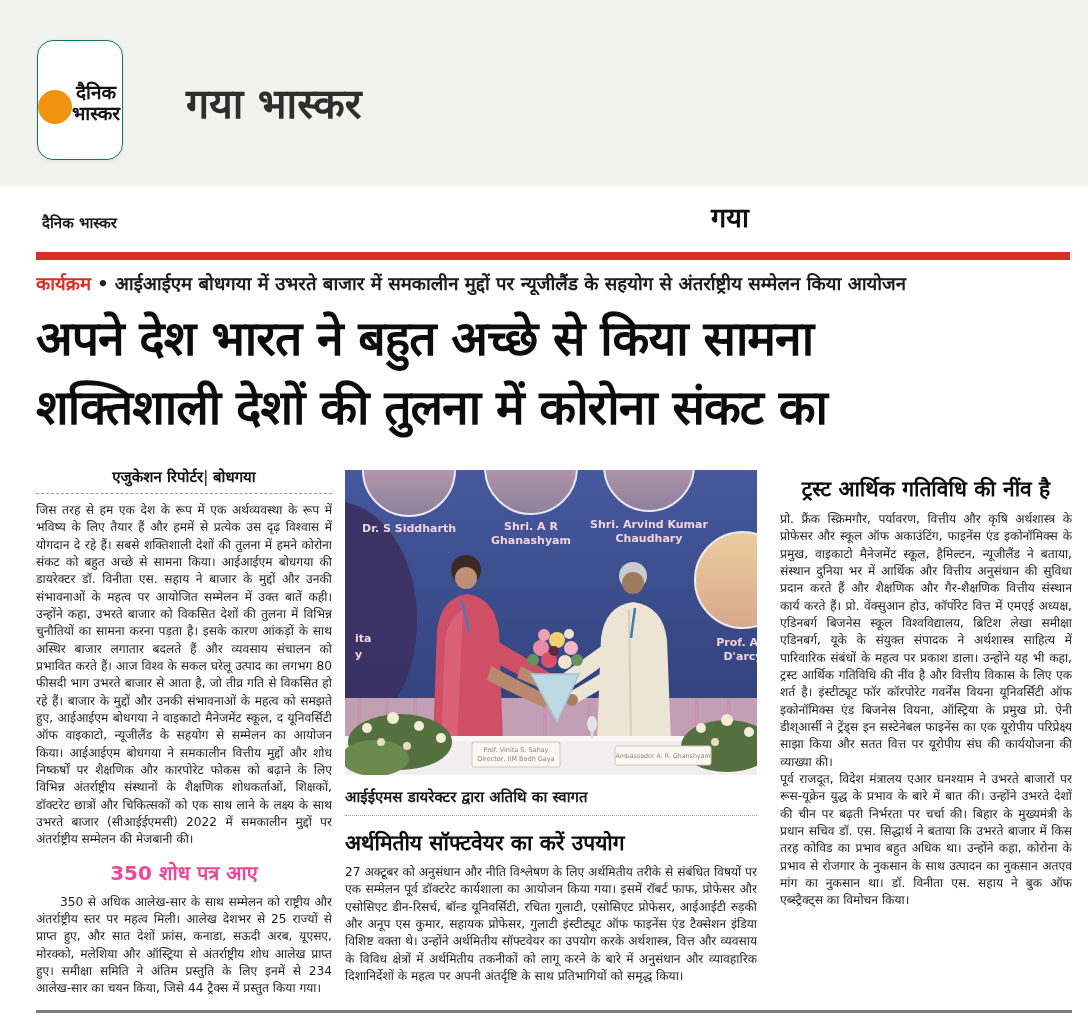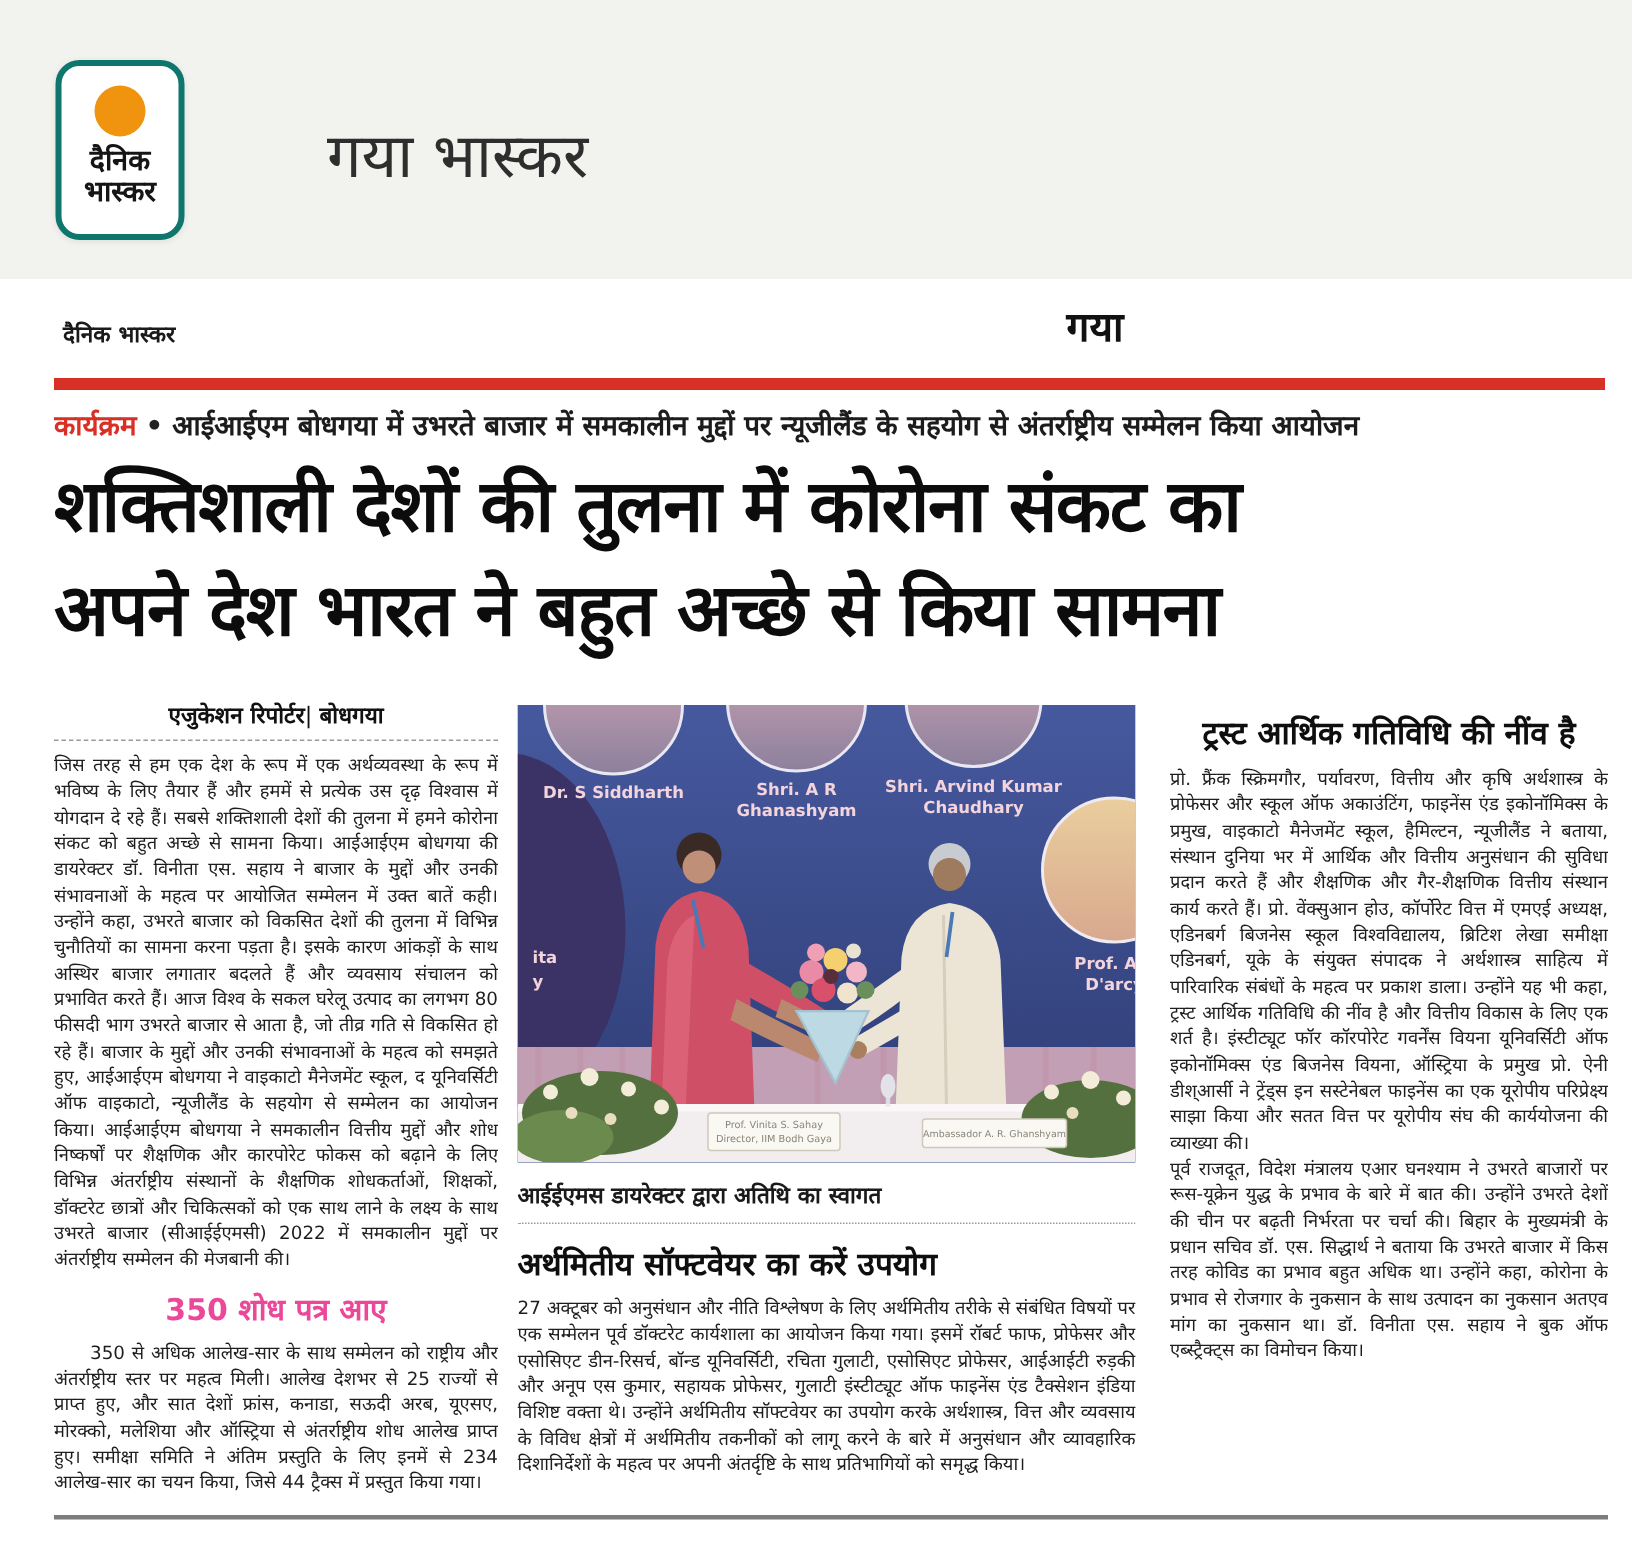--- a/index.html
+++ b/index.html
@@ -3,26 +3,26 @@
 <meta charset="utf-8">
 <style>
   * { margin:0; padding:0; box-sizing:border-box; }
   html,body { width:1088px; }
   body { font-family:"DejaVu Sans", sans-serif; background:#f2f2ef; }
   .page { position:relative; width:1088px; height:1032px; background:#f2f2ef; overflow:hidden; }
 
   
   .top-header { position:absolute; left:0; top:0; width:1088px; height:186px; background:#f2f2ef; }
   .logo-card { position:absolute; left:37px; top:40px; width:86px; height:120px; background:#ffffff;
-               border:4px solid #0f766e; border-radius:16px; box-shadow:0 1px 4px rgba(0,0,0,.08);
-               display:flex; flex-direction:column; align-items:center; }
+               border:1px solid #0f766e; border-radius:16px; box-shadow:0 1px 4px rgba(0,0,0,.08);
+               display:flex; flex-direction:row; align-items:center; }
   .logo-dot { width:34px; height:34px; border-radius:50%; margin-top:13px; }
   .logo-text { margin-top:6px; font-weight:bold; font-size:19px; line-height:1.08; color:#151515; text-align:center; }
   .hdr-title-row { position:absolute; left:186px; top:74px; display:flex; align-items:baseline; gap:24px; white-space:nowrap; }
-  .hdr-title { font-size:41px; font-weight:normal; color:#2e2e2e;margin-left:32px; }
+  .hdr-title { font-size:41px; font-weight:bold; color:#2e2e2e; }
   .hdr-date  { font-size:38px; font-weight:bold; color:#909090; }
 
   
   .article { position:absolute; left:0; top:186px; width:1088px; height:846px; background:#ffffff; }
   .mast-name { position:absolute; left:42px; top:26px; font-size:15px; font-weight:bold; color:#1a1a1a; }
   .mast-edition { position:absolute; left:660px; top:12px; width:140px; text-align:center; font-size:27px; font-weight:bold; color:#111; }
   .red-bar { position:absolute; left:36px; top:66px; width:1034px; height:8px; }
   .kicker { position:absolute; left:36px; top:84px; width:1034px; white-space:nowrap; overflow:hidden;
             font-size:18.5px; font-weight:bold; color:#1c1c1c; }
   .kicker .kicker-label { font-weight:bold; }
@@ -73,22 +73,22 @@
 
     <div class="mast-name">दैनिक भास्कर</div>
     <div class="mast-edition">गया</div>
     <div class="red-bar" style="background:#d93025;"></div>
 
     <div class="kicker">
       <span class="kicker-label" style="color:#d93025;">कार्यक्रम</span><span class="dot" style="color:#222;">•</span><span>आईआईएम बोधगया में उभरते बाजार में समकालीन मुद्दों पर न्यूजीलैंड के सहयोग से अंतर्राष्ट्रीय सम्मेलन किया आयोजन</span>
     </div>
 
     <div class="headline">
+      <div>अपने देश भारत ने बहुत अच्छे से किया सामना</div>
       <div>शक्तिशाली देशों की तुलना में कोरोना संकट का</div>
-      <div>अपने देश भारत ने बहुत अच्छे से किया सामना</div>
     </div>
 
     <div class="col col-left">
       <div class="byline">
         <b>एजुकेशन रिपोर्टर</b><span>|</span>&nbsp;<b>बोधगया</b>
       </div>
       <p class="body-text">जिस तरह से हम एक देश के रूप में एक अर्थव्यवस्था के रूप में भविष्य के लिए तैयार हैं और हममें से प्रत्येक उस दृढ़ विश्वास में योगदान दे रहे हैं। सबसे शक्तिशाली देशों की तुलना में हमने कोरोना संकट को बहुत अच्छे से सामना किया। आईआईएम बोधगया की डायरेक्टर डॉ. विनीता एस. सहाय ने बाजार के मुद्दों और उनकी संभावनाओं के महत्व पर आयोजित सम्मेलन में उक्त बातें कही। उन्होंने कहा, उभरते बाजार को विकसित देशों की तुलना में विभिन्न चुनौतियों का सामना करना पड़ता है। इसके कारण आंकड़ों के साथ अस्थिर बाजार लगातार बदलते हैं और व्यवसाय संचालन को प्रभावित करते हैं। आज विश्व के सकल घरेलू उत्पाद का लगभग 80 फीसदी भाग उभरते बाजार से आता है, जो तीव्र गति से विकसित हो रहे हैं। बाजार के मुद्दों और उनकी संभावनाओं के महत्व को समझते हुए, आईआईएम बोधगया ने वाइकाटो मैनेजमेंट स्कूल, द यूनिवर्सिटी ऑफ वाइकाटो, न्यूजीलैंड के सहयोग से सम्मेलन का आयोजन किया। आईआईएम बोधगया ने समकालीन वित्तीय मुद्दों और शोध निष्कर्षों पर शैक्षणिक और कारपोरेट फोकस को बढ़ाने के लिए विभिन्न अंतर्राष्ट्रीय संस्थानों के शैक्षणिक शोधकर्ताओं, शिक्षकों, डॉक्टरेट छात्रों और चिकित्सकों को एक साथ लाने के लक्ष्य के साथ उभरते बाजार (सीआईईएमसी) 2022 में समकालीन मुद्दों पर अंतर्राष्ट्रीय सम्मेलन की मेजबानी की।</p>
       <div class="subhead">350 शोध पत्र आए</div>
       <p class="body-text indent">350 से अधिक आलेख-सार के साथ सम्मेलन को राष्ट्रीय और अंतर्राष्ट्रीय स्तर पर महत्व मिली। आलेख देशभर से 25 राज्यों से प्राप्त हुए, और सात देशों फ्रांस, कनाडा, सऊदी अरब, यूएसए, मोरक्को, मलेशिया और ऑस्ट्रिया से अंतर्राष्ट्रीय शोध आलेख प्राप्त हुए। समीक्षा समिति ने अंतिम प्रस्तुति के लिए इनमें से 234 आलेख-सार का चयन किया, जिसे 44 ट्रैक्स में प्रस्तुत किया गया।</p>
     </div>

